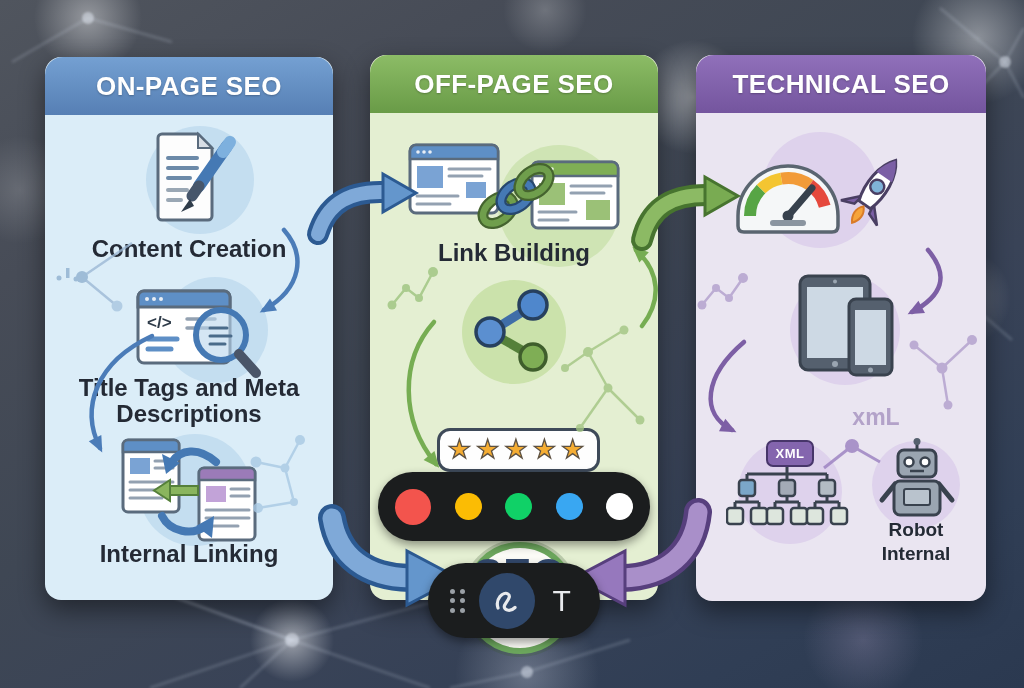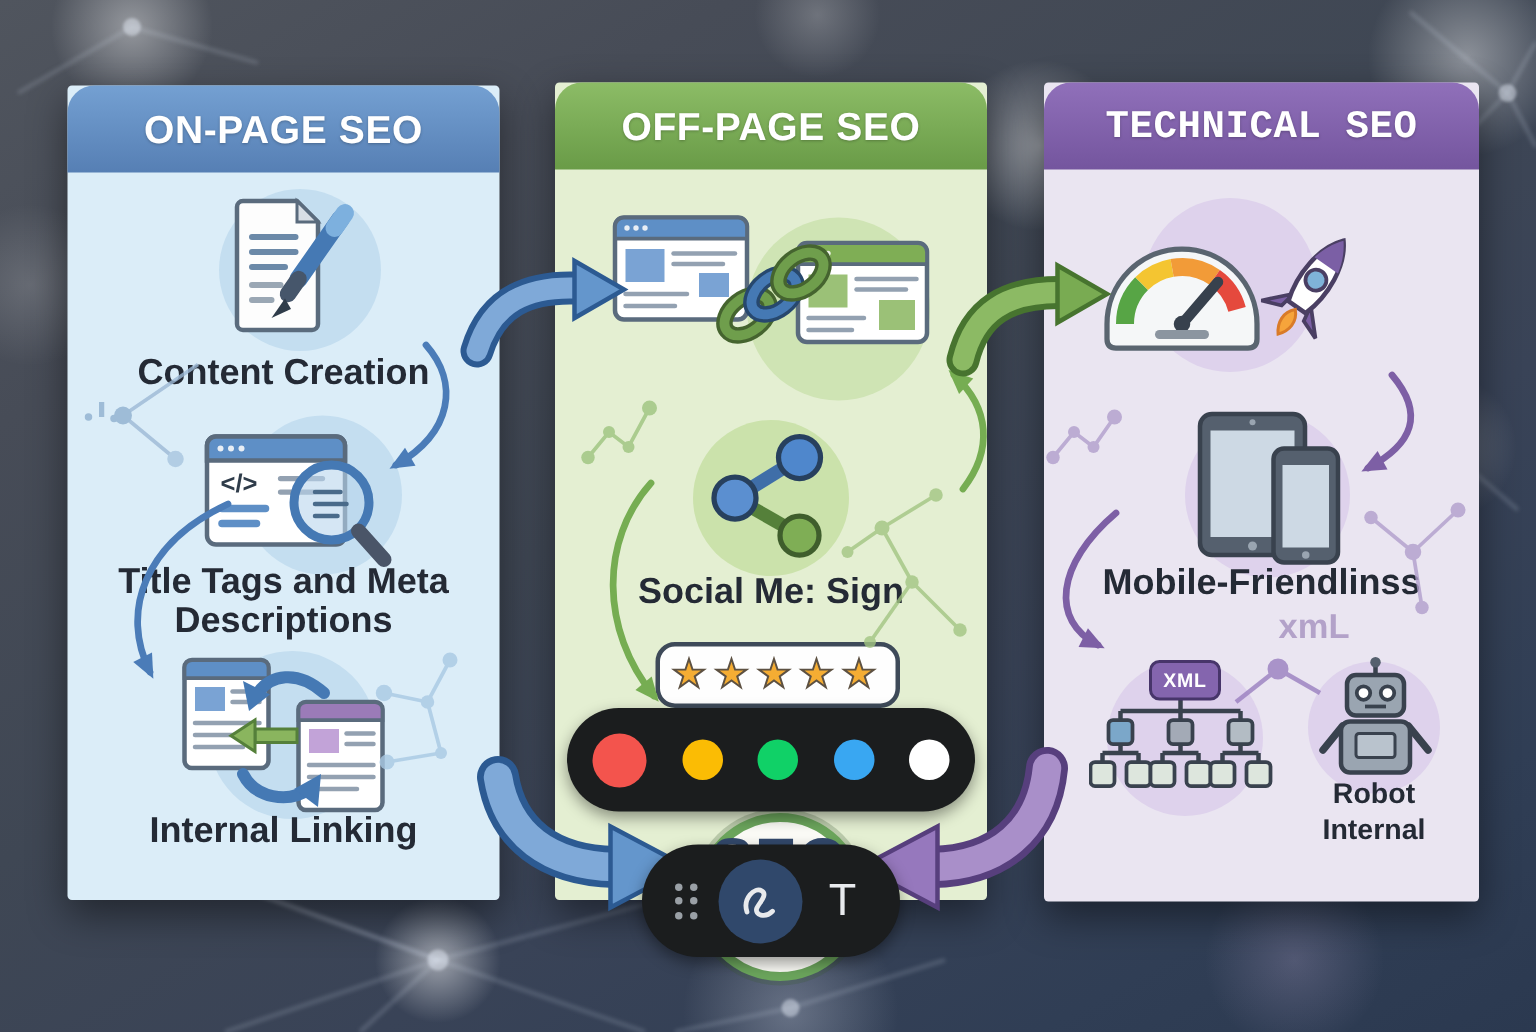--- a/index.html
+++ b/index.html
@@ -11,21 +11,21 @@
     background:
       radial-gradient(90px 90px at 88px 18px, rgba(255,255,255,.40), rgba(255,255,255,0) 60%),
       radial-gradient(70px 70px at 545px 10px, rgba(255,255,255,.22), rgba(255,255,255,0) 60%),
       radial-gradient(95px 95px at 693px 97px, rgba(255,255,255,.42), rgba(255,255,255,0) 60%),
       radial-gradient(110px 110px at 978px 38px, rgba(255,255,255,.40), rgba(255,255,255,0) 60%),
       radial-gradient(70px 70px at 292px 640px, rgba(255,255,255,.50), rgba(255,255,255,0) 60%),
       radial-gradient(120px 120px at 527px 675px, rgba(235,240,255,.28), rgba(255,255,255,0) 60%),
       radial-gradient(100px 100px at 863px 640px, rgba(205,185,225,.22), rgba(255,255,255,0) 60%),
       radial-gradient(80px 80px at 963px 298px, rgba(255,255,255,.25), rgba(255,255,255,0) 60%),
       radial-gradient(90px 90px at 20px 190px, rgba(255,255,255,.16), rgba(255,255,255,0) 60%);}
-  .card{position:absolute;border-radius:3px;box-shadow:0 10px 26px rgba(0,0,0,.45);z-index:1;}
+  .card{position:absolute;border-radius:16px;box-shadow:0 10px 26px rgba(0,0,0,.45);z-index:1;}
   .card-header{position:absolute;left:0;top:0;width:100%;height:58px;border-radius:18px 18px 0 0;
     display:flex;align-items:center;justify-content:center;color:#fff;font-weight:700;font-size:26px;
     letter-spacing:.4px;text-shadow:0 1px 2px rgba(0,0,0,.25);}
   .bgcircle{position:absolute;border-radius:50%;z-index:1;}
   .icon{position:absolute;z-index:2;}
   .label{position:absolute;z-index:2;text-align:center;font-weight:700;color:#242a35;font-size:24px;line-height:26px;}
   #arrows{position:absolute;inset:0;z-index:3;pointer-events:none;}
   
   #stars-box{position:absolute;left:437px;top:428px;width:157px;height:38px;background:#fefefe;
     border:3px solid #3e4a59;border-radius:13px;z-index:2;display:flex;align-items:center;justify-content:center;}
@@ -214,37 +214,37 @@
     <rect x="178" y="60" width="24" height="20" fill="#9bc177"></rect>
     <g fill="none">
       <ellipse cx="90" cy="70" rx="17" ry="11" stroke="#45642f" stroke-width="11" transform="rotate(-38 90 70)"></ellipse>
       <ellipse cx="90" cy="70" rx="17" ry="11" stroke="#6f9e4c" stroke-width="6.5" transform="rotate(-38 90 70)"></ellipse>
       <ellipse cx="108" cy="56" rx="17" ry="11" stroke="#27486e" stroke-width="11" transform="rotate(-38 108 56)"></ellipse>
       <ellipse cx="108" cy="56" rx="17" ry="11" stroke="#4579b4" stroke-width="6.5" transform="rotate(-38 108 56)"></ellipse>
       <ellipse cx="126" cy="42" rx="17" ry="11" stroke="#45642f" stroke-width="11" transform="rotate(-38 126 42)"></ellipse>
       <ellipse cx="126" cy="42" rx="17" ry="11" stroke="#6f9e4c" stroke-width="6.5" transform="rotate(-38 126 42)"></ellipse>
     </g>
   </svg>
+  <div class="label" style="left:404px;top:240px;width:220px;">
+    <span>Link Building</span></div>
 
   <svg class="icon" style="left:472px;top:288px;" width="84" height="88" viewBox="0 0 84 88">
     <line x1="18" y1="44" x2="60" y2="18" stroke="#3f6ea8" stroke-width="9"></line>
     <line x1="18" y1="44" x2="60" y2="68" stroke="#55803a" stroke-width="9"></line>
     <circle cx="18" cy="44" r="14" fill="#5b8fd0" stroke="#27405e" stroke-width="3.5"></circle>
     <circle cx="61" cy="17" r="14" fill="#4f87cc" stroke="#27405e" stroke-width="3.5"></circle>
     <circle cx="61" cy="69" r="13" fill="#7fae55" stroke="#3f5e2c" stroke-width="3.5"></circle>
   </svg>
-  <div class="label" style="left:404px;top:382px;width:220px;">
-    <span>Social Me: Sign</span></div>
 
   <div id="stars-box">
     <span id="stars-text">★★★★★</span>
   </div>
 
   <div class="card" style="left:696px;top:55px;width:290px;height:546px;background:#eae5f1;">
-    <div class="card-header" style="background:linear-gradient(180deg,#9070ba,#74559e);font-family:Liberation Mono, monospace;">
+    <div class="card-header" style="background:linear-gradient(180deg,#9070ba,#74559e);">
       <span>TECHNICAL SEO</span>
     </div>
   </div>
   <div class="bgcircle" style="left:762px;top:132px;width:116px;height:116px;background:#ded2ec;"></div>
   <div class="bgcircle" style="left:790px;top:275px;width:110px;height:110px;background:#ded2ec;"></div>
   <div class="bgcircle" style="left:738px;top:440px;width:104px;height:104px;background:#ded2ec;"></div>
   <div class="bgcircle" style="left:872px;top:441px;width:88px;height:88px;background:#ded2ec;"></div>
 
   <svg class="icon" style="left:720px;top:138px;" width="196" height="106" viewBox="0 0 196 106">
     <path d="M18,78 A50,50 0 0 1 118,78 L118,88 Q118,94 112,94 L24,94 Q18,94 18,88 Z" fill="#f5f7f8" stroke="#5a6570" stroke-width="3.5"></path>
@@ -269,22 +269,20 @@
 
   <svg class="icon" style="left:788px;top:272px;" width="116" height="110" viewBox="0 0 116 110">
     <rect x="12" y="4" width="70" height="94" rx="8" fill="#55606e" stroke="#39424e" stroke-width="3"></rect>
     <rect x="19" y="15" width="56" height="71" fill="#cdd9e4"></rect>
     <circle cx="47" cy="9.5" r="2" fill="#9aa5b1"></circle>
       <circle cx="47" cy="92" r="3" fill="#9aa5b1"></circle>
     <rect x="61" y="27" width="43" height="76" rx="7" fill="#55606e" stroke="#39424e" stroke-width="3"></rect>
     <rect x="67" y="38" width="31" height="55" fill="#cdd9e4"></rect>
     <circle cx="82.5" cy="98" r="2.5" fill="#9aa5b1"></circle>
   </svg>
-  <div class="label" style="left:731px;top:376px;width:220px;">
-    <span>Mobile-Friendlinss</span></div>
 
   <div id="xml-watermark">
     <span>xmL</span></div>
 
   <div id="xml-badge">
     <span>XML</span>
     </div>
   <svg class="icon" style="left:726px;top:462px;" width="126" height="72" viewBox="0 0 126 72">
     <g stroke="#39424e" stroke-width="3" fill="none">
       <line x1="61" y1="0" x2="61" y2="12"></line>

